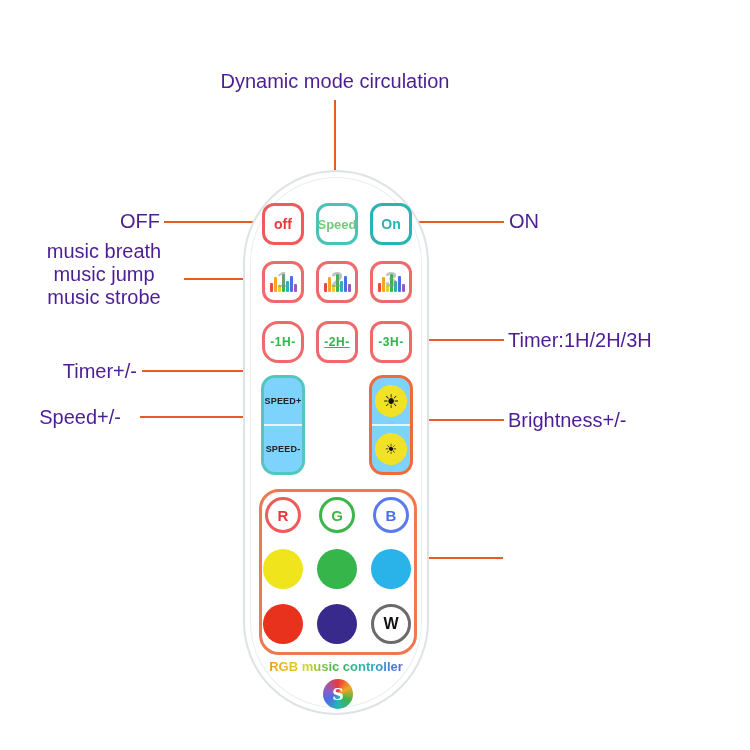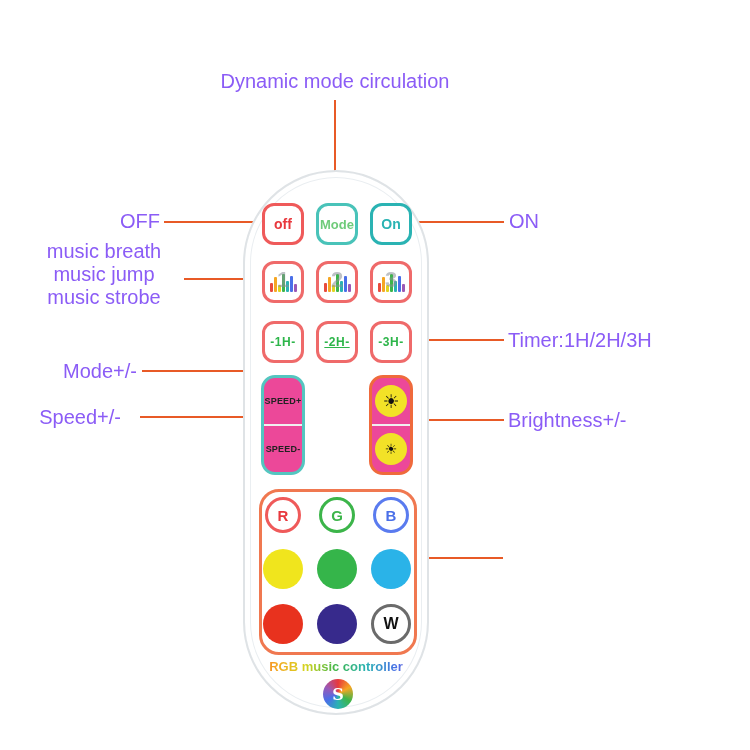--- a/index.html
+++ b/index.html
@@ -1,20 +1,20 @@
 <!DOCTYPE html>
 <html><head>
 <meta charset="utf-8">
 <style>
   html,body{margin:0;padding:0;background:#fff;}
   .canvas{position:relative;width:750px;height:750px;background:#fff;overflow:hidden;
           font-family:"Liberation Sans",sans-serif;}
 
   
-  .label{position:absolute;color:#8b5cf6;font-size:20px;line-height:23px;}
+  .label{position:absolute;color:#4c1d95;font-size:20px;line-height:23px;}
   .multiline{white-space:pre-line;}
   .t-center{text-align:center;}
   .t-right{text-align:right;}
 
   
   .hline{position:absolute;height:2px;background:#e85a26;}
   .vline{position:absolute;width:2px;background:#e85a26;}
 
   
   .remote{position:absolute;left:243px;top:170px;width:186px;height:545px;background:#fff;
@@ -38,21 +38,21 @@
   .eq i:nth-child(3){height:7px;background:#e0d420;}
   .eq i:nth-child(4){height:18px;background:#3cb54a;}
   .eq i:nth-child(5){height:11px;background:#2ab3b3;}
   .eq i:nth-child(6){height:16px;background:#4a6fe8;}
   .eq i:nth-child(7){height:8px;background:#9b59b6;}
   .eq-num{position:absolute;top:3px;left:50%;transform:translateX(-50%);
           font-size:22px;font-weight:bold;color:#8a9097;opacity:.55;}
 
   
   .vgroup{position:absolute;width:44px;height:100px;border:3px solid;border-radius:14px;
-          background:#ec4899;box-sizing:border-box;display:flex;flex-direction:column;}
+          background:#7dd3fc;box-sizing:border-box;display:flex;flex-direction:column;}
   .vgroup .half{flex:1;display:flex;align-items:center;justify-content:center;}
   .vgroup .half + .half{border-top:2px solid #f0f0f0;}
   .speed{border-color:#54c6c0;}
   .mode{border-color:#ef6a6a;}
   .bright{border-color:#ef6a3c;}
   .ctl{font-size:9px;font-weight:bold;color:#222;letter-spacing:.2px;}
   .sun{width:32px;height:32px;border-radius:50%;background:#f2e227;color:#111;
        display:flex;align-items:center;justify-content:center;
        font-family:"DejaVu Sans",sans-serif;}
   .sun.big{font-size:19px;}
@@ -90,40 +90,40 @@
 </head>
 <body>
 
 <div class="canvas">
 
   <div class="label t-center" style="left:185px;top:70px;width:300px;">Dynamic mode circulation</div>
   <div class="label t-right" style="left:60px;top:210px;width:100px;">OFF</div>
   <div class="label t-center multiline" style="left:8px;top:240px;width:192px;">music breath
 music jump
 music strobe</div>
-  <div class="label t-right" style="left:37px;top:360px;width:100px;">Mode+/-</div>
+  <div class="label t-right" style="left:37px;top:360px;width:100px;">Timer+/-</div>
   <div class="label t-right" style="left:21px;top:406px;width:100px;">Speed+/-</div>
   <div class="label" style="left:509px;top:210px;">ON</div>
   <div class="label" style="left:508px;top:329px;">Timer:1H/2H/3H</div>
   <div class="label" style="left:508px;top:409px;">Brightness+/-</div>
 
   <div class="vline" style="left:334px;top:100px;height:100px;"></div>
   <div class="hline" style="left:164px;top:221px;width:96px;"></div>
   <div class="hline" style="left:184px;top:278px;width:76px;"></div>
   <div class="hline" style="left:142px;top:370px;width:190px;"></div>
   <div class="hline" style="left:140px;top:416px;width:119px;"></div>
   <div class="hline" style="left:410px;top:221px;width:94px;"></div>
   <div class="hline" style="left:410px;top:339px;width:94px;"></div>
   <div class="hline" style="left:411px;top:419px;width:93px;"></div>
   <div class="hline" style="left:415px;top:557px;width:88px;"></div>
 
   <div class="remote">
 
     <div class="btn-sq off" style="left:17px;top:31px;">off</div>
-    <div class="btn-sq auto" style="left:71px;top:31px;">Mode</div>
+    <div class="btn-sq auto" style="left:71px;top:31px;">Speed</div>
     <div class="btn-sq on" style="left:125px;top:31px;">On</div>
 
     <div class="btn-sq music" style="left:17px;top:89px;">
       <span class="eq">
           <i></i>
           <i></i>
           <i></i>
           <i></i>
           <i></i>
           <i></i>
@@ -149,21 +149,21 @@
           <i></i>
           <i></i>
           <i></i>
           <i></i>
           <i></i>
           <i></i>
         </span>
       <span class="eq-num">3</span>
     </div>
 
-    <div class="btn-sq timer" style="left:17px;top:149px;">-1H-</div>
+    <div class="btn-sq timer" style="left:17px;top:149px;border-radius:16px;">-1H-</div>
     <div class="btn-sq timer" style="left:71px;top:149px;text-decoration:underline;">-2H-</div>
     <div class="btn-sq timer" style="left:125px;top:149px;">-3H-</div>
 
     <div class="vgroup speed" style="left:16px;top:203px;">
       <div class="half">
         <span class="ctl">SPEED+</span>
       </div>
       <div class="half">
         <span class="ctl">SPEED-</span>
       </div>

